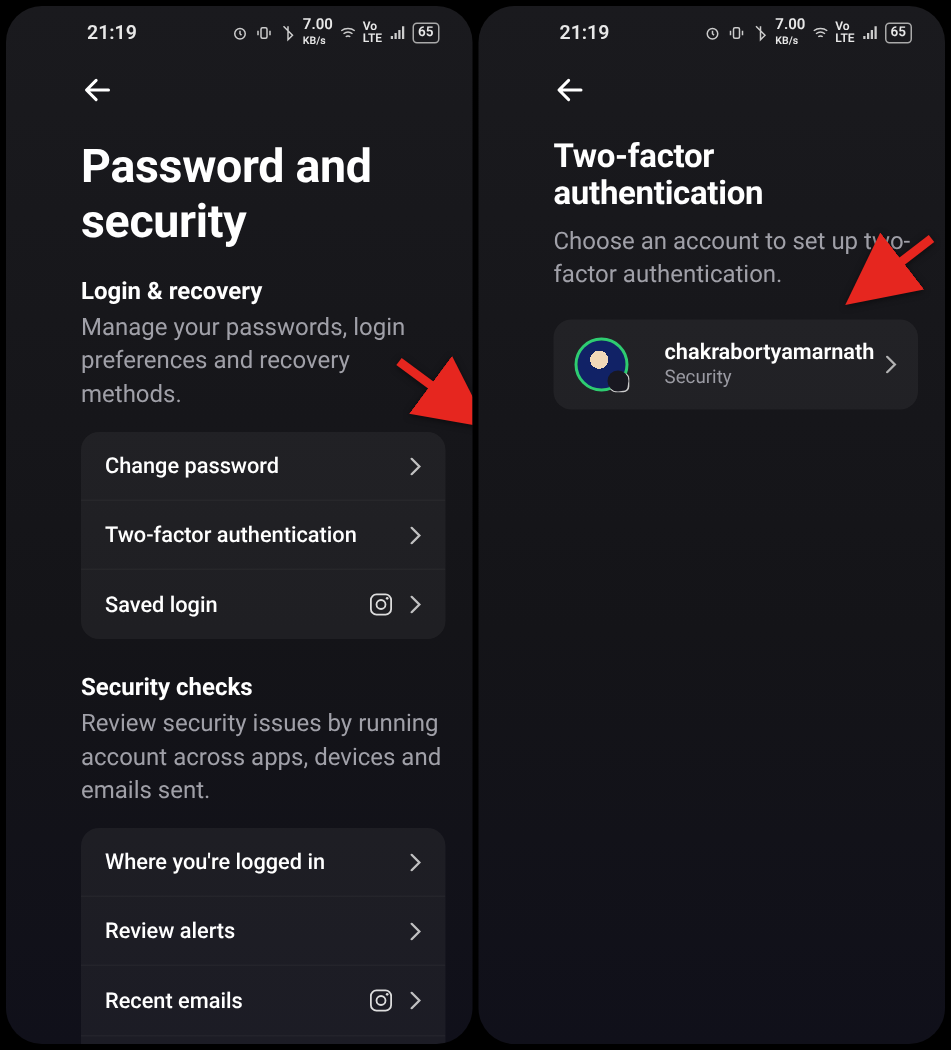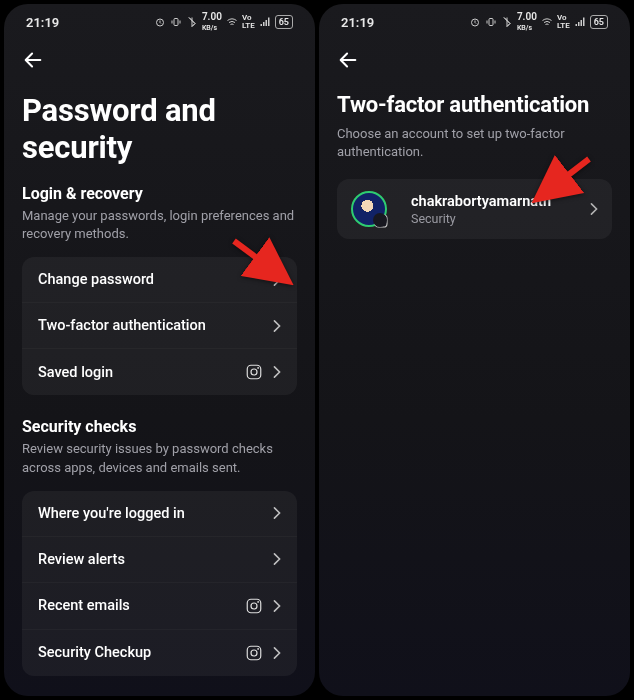--- a/index.html
+++ b/index.html
@@ -14,38 +14,39 @@
     height: 700px;
   }
   .phone {
     flex: 1;
     background: linear-gradient(180deg, #1a1a1e 0%, #141418 60%, #10101a 100%);
     border-radius: 24px;
     overflow: hidden;
     position: relative;
     display: flex;
     flex-direction: column;
+    padding-left: 32px;
   }
   .statusbar {
     display: flex;
     justify-content: space-between;
     align-items: center;
     padding: 8px 22px 4px 22px;
     font-size: 13px;
     font-weight: 600;
     color: #e8e8e8;
   }
   .status-right { display: flex; align-items: center; gap: 4px; font-size: 10px; justify-content: space-between; }
   .status-right svg { width: 12px; height: 12px; }
   .battery { border: 1px solid #aaa; border-radius: 3px; padding: 0 3px; font-size: 9px; line-height: 12px; }
   .content { padding: 10px 18px 18px 18px; flex: 1; overflow: hidden; position: relative; }
   .back-btn { width: 28px; height: 28px; display: flex; align-items: center; margin-bottom: 18px; cursor: pointer; }
   .page-title { font-size: 31px; font-weight: 700; margin-bottom: 18px; letter-spacing: -0.2px; }
   .section-title { font-size: 16px; font-weight: 700; margin-bottom: 4px; }
-  .section-sub { font-size: 13px; color: #a0a0a8; line-height: 1.4; margin-bottom: 14px; }
+  .section-sub { font-size: 16px; color: #a0a0a8; line-height: 1.4; margin-bottom: 14px; }
   .card {
     background: rgba(255,255,255,0.05);
     border-radius: 12px;
     margin-bottom: 22px;
     overflow: hidden;
   }
   .row {
     display: flex;
     align-items: center;
     padding: 14px 16px;
@@ -147,21 +148,21 @@
               <circle cx="17.5" cy="6.5" r="1.2" fill="#ddd"></circle>
             </svg>
           <svg class="chev" viewBox="0 0 8 14">
               <path d="M1 1l6 6-6 6" stroke="#ddd" stroke-width="1.8" fill="none" stroke-linecap="round"></path>
             </svg>
         </span>
       </div>
     </div>
 
     <div class="section-title">Security checks</div>
-    <div class="section-sub">Review security issues by password checks across apps, devices and emails sent.</div>
+    <div class="section-sub">Review security issues by running account across apps, devices and emails sent.</div>
 
     <div class="card">
       <div class="row">
         <span class="row-label">Where you're logged in</span>
         <span class="row-icons">
             <svg class="chev" viewBox="0 0 8 14">
               <path d="M1 1l6 6-6 6" stroke="#ddd" stroke-width="1.8" fill="none" stroke-linecap="round"></path>
             </svg>
           </span>
       </div>

